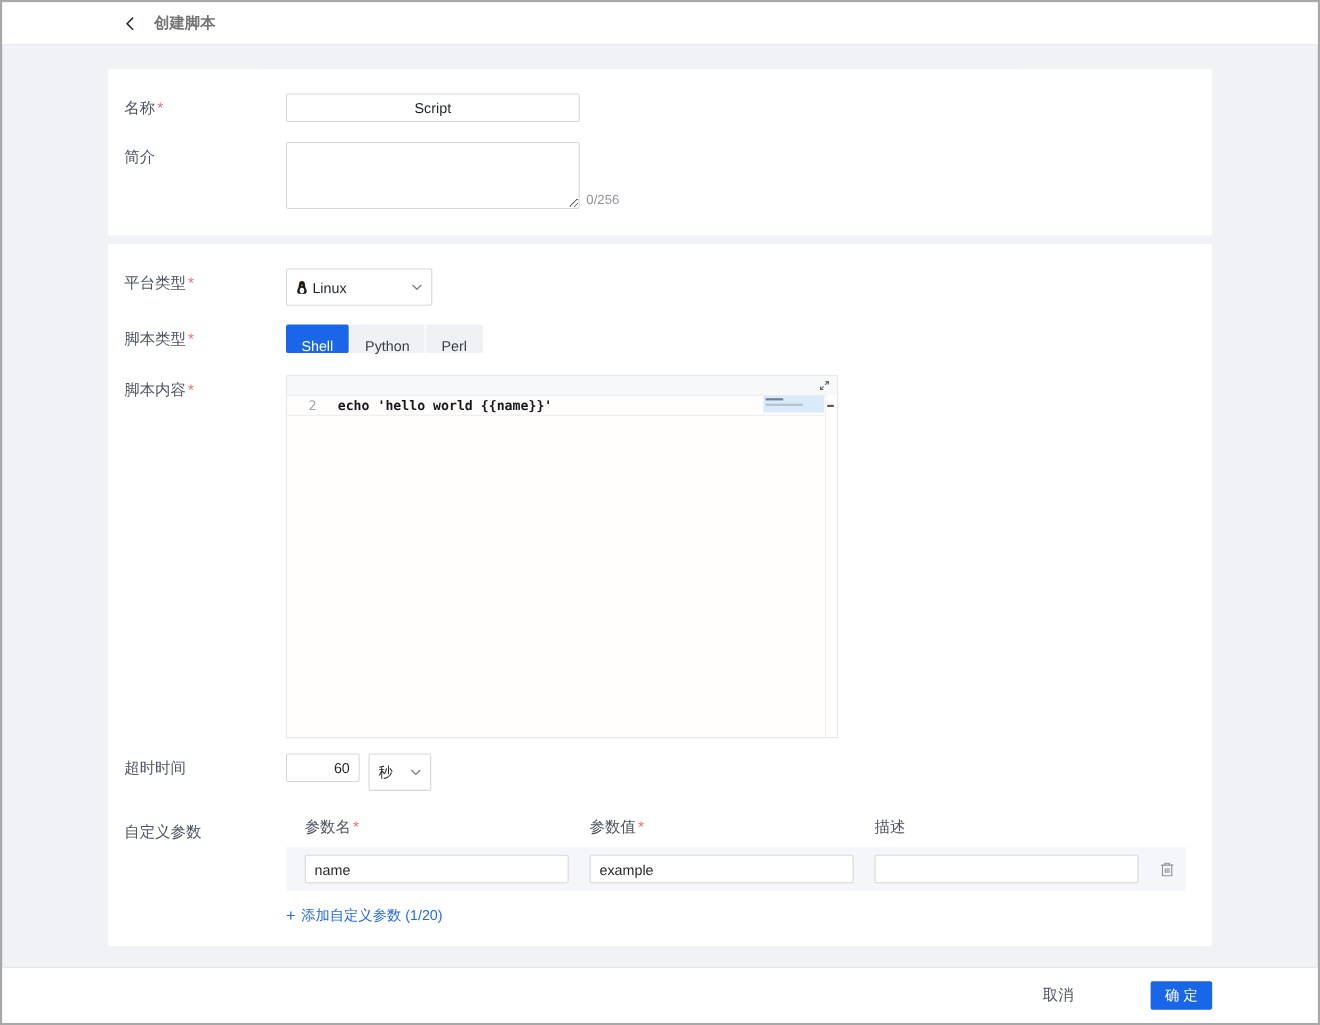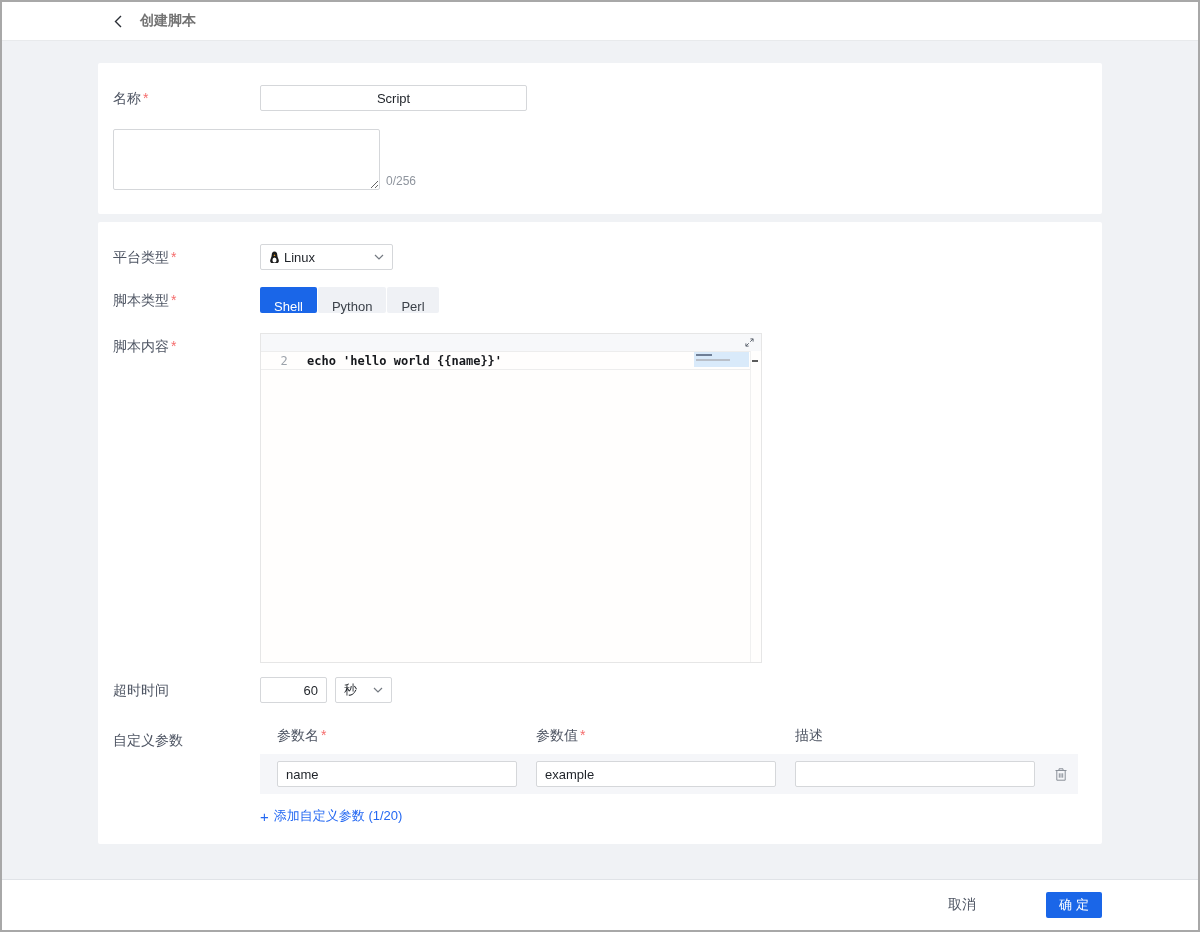--- a/index.html
+++ b/index.html
@@ -45,21 +45,21 @@
     font-family:"Liberation Sans","DejaVu Sans",sans-serif;
   }
   input.ctl{ height:26px; }
   .name-input{ width:267px;text-align:center; }
   .intro-area{ width:267px; height:61px; padding:4px 8px; resize:both; }
   .counter{ font-size:12px; color:#8f959e; margin-left:6px; align-self:flex-end; padding-bottom:2px; }
   .flex-end{ display:flex; align-items:flex-start; }
 
   .select{
     height:26px; border:1px solid #d5d7da; border-radius:2px; background:#fff;
-    display:flex; align-items:center; padding:0 8px; cursor:pointer;
+    display:flex; align-items:center; padding:16px 8px; cursor:pointer;
     font-size:13px; color:#1f2329;
   }
   .select .chev{ margin-left:auto; display:flex; }
   .platform-select{ width:133px; }
   .platform-select .penguin{ display:flex; margin-right:4px; }
   .unit-select{ width:57px; margin-left:8px; }
   .timeout-input{ width:67px;text-align:right; }
 
   .seg-group{ display:flex; gap:1px; }
   .seg{
@@ -135,20 +135,21 @@
   </div>
 
   <div class="main">
 
     <div class="card card1">
       <div class="form-row">
         <div class="row-label"><span>名称</span><span class="req">*</span></div>
         <input class="ctl name-input" value="Script" style="">
       </div>
       <div class="form-row" style="margin-top:18px;">
+        <div class="row-label"><span>简介</span></div>
         <div class="flex-end">
           <textarea class="ctl intro-area" style=""></textarea>
           <span class="counter">0/256</span>
         </div>
       </div>
     </div>
 
     <div class="card card2">
 
       <div class="form-row">

